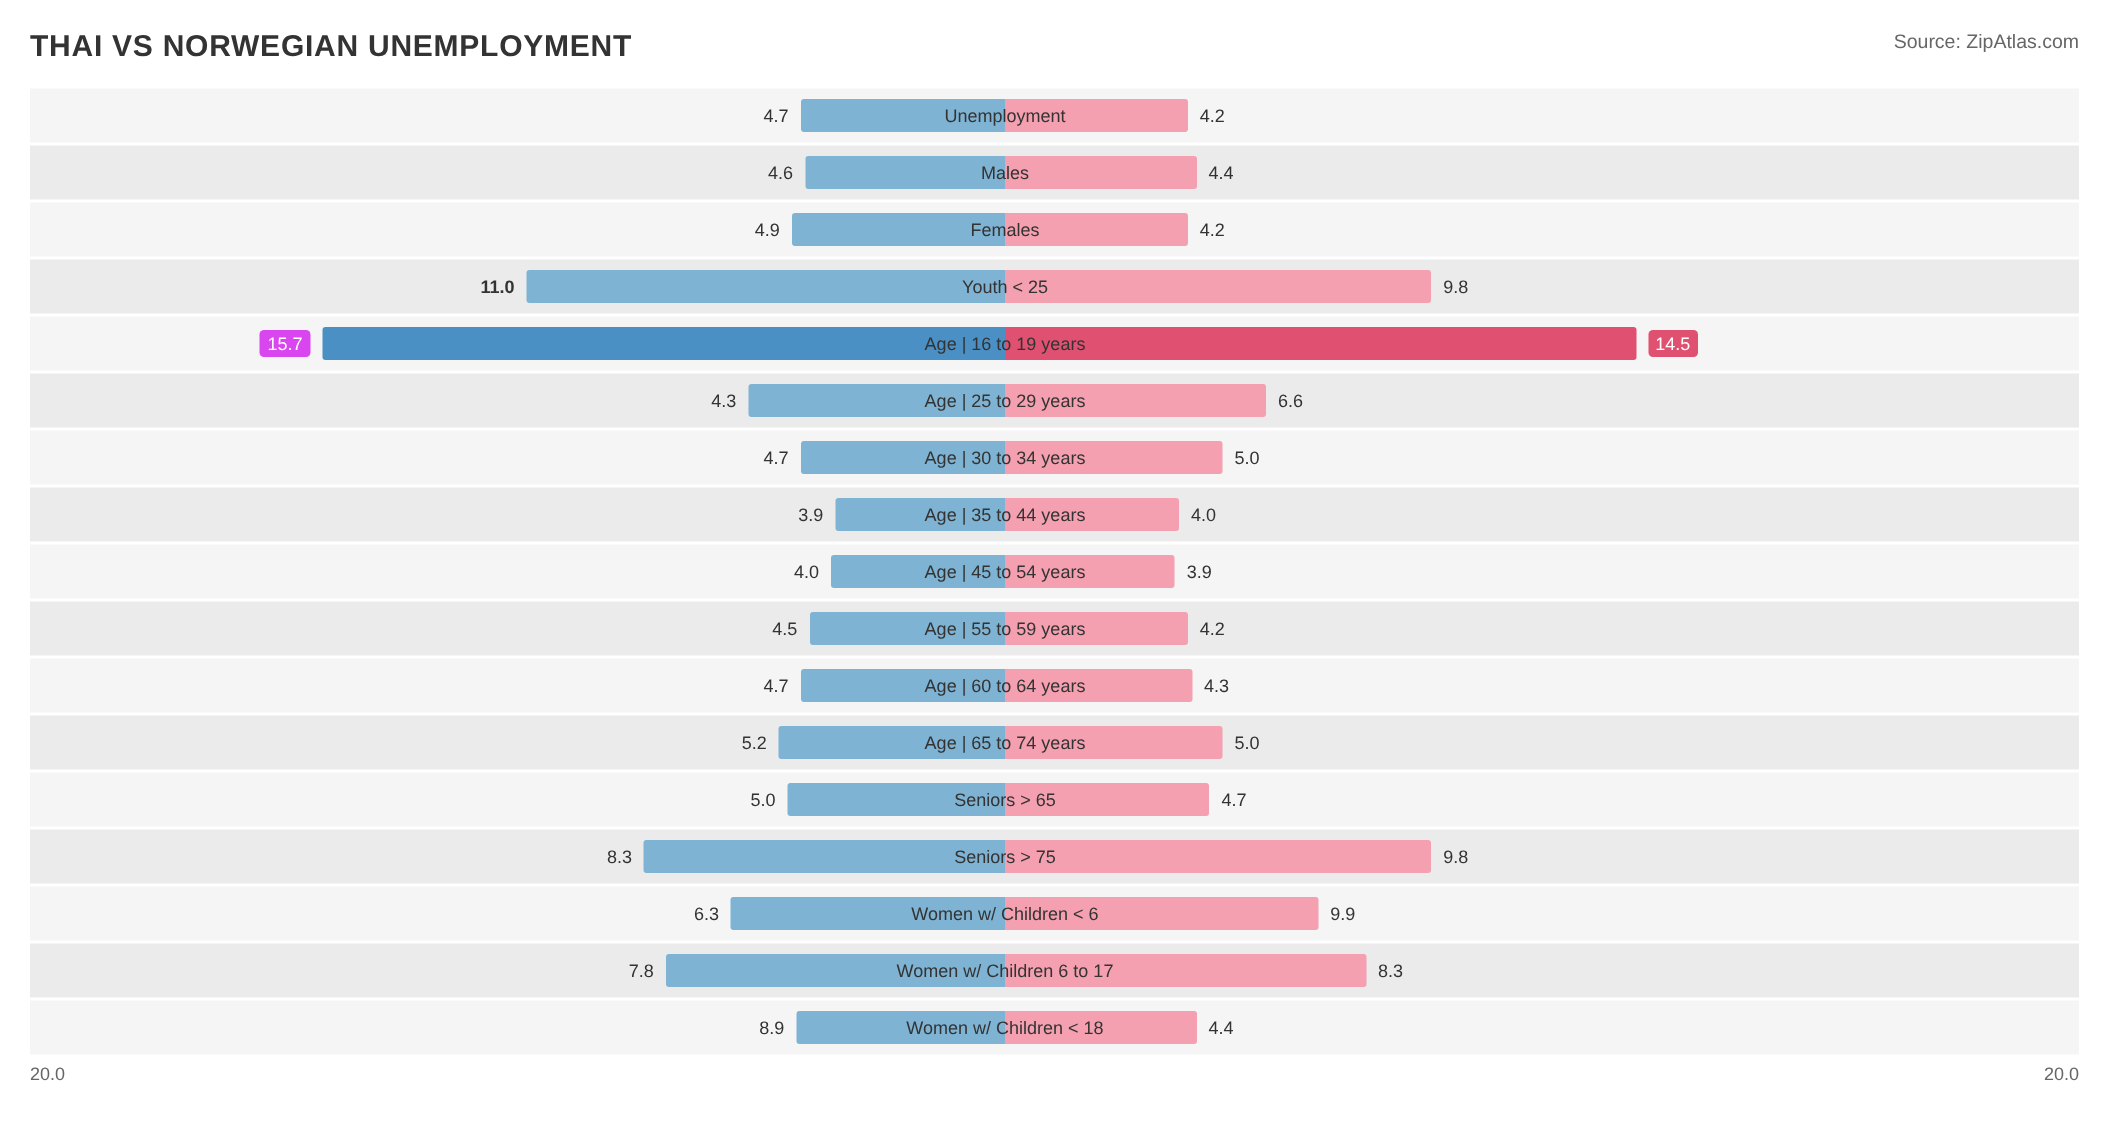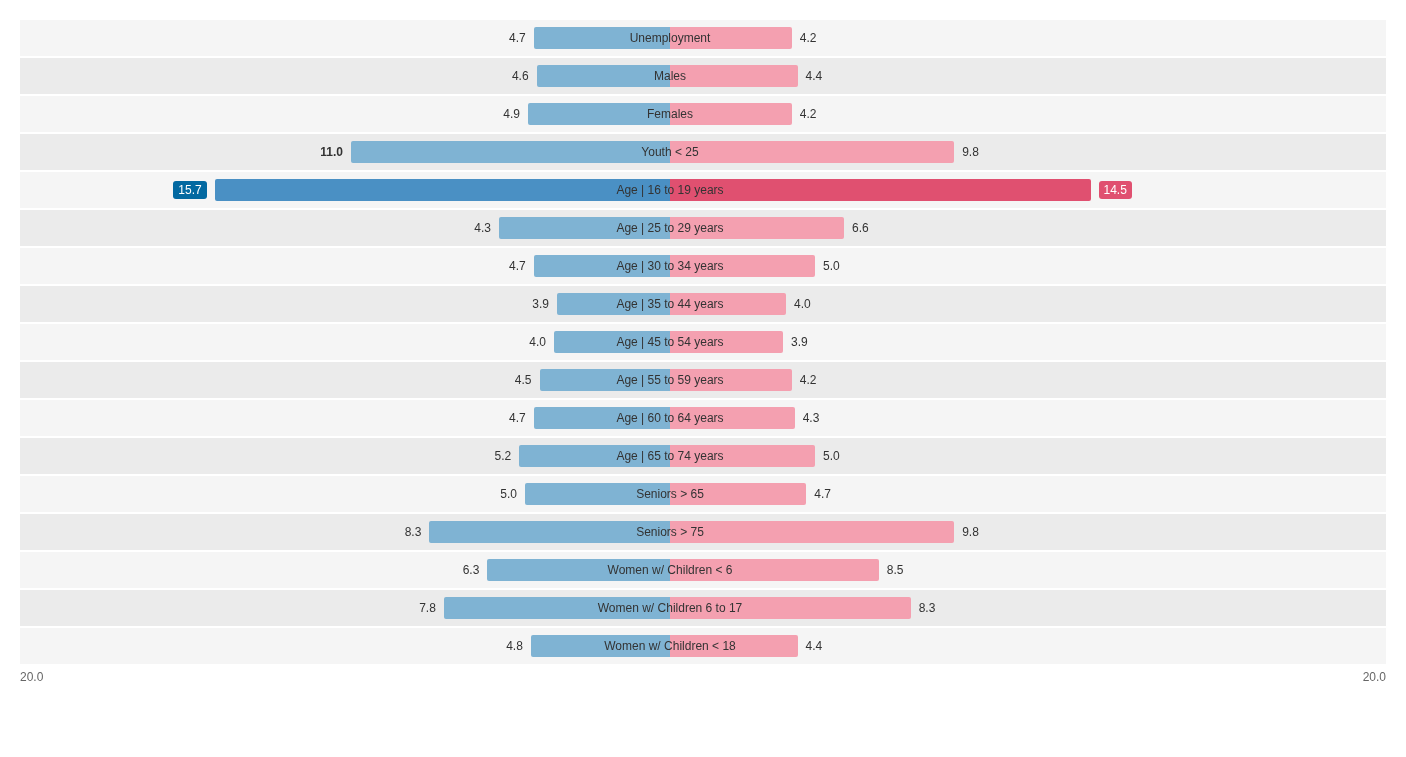--- a/index.html
+++ b/index.html
@@ -98,21 +98,21 @@
     }
     
     .row-highlight .thai-bar {
       background: #4a90c4;
     }
     .row-highlight .norwegian-bar {
       background: #e05070;
     }
     .row-highlight .left-value {
       color: #fff;
-      background: #0369a1;
+      background: #d946ef;
       padding: 2px 5px;
       border-radius: 3px;
       z-index: 20;
     }
     .row-highlight .right-value {
       color: #fff;
       background: #e05070;
       padding: 2px 5px;
       border-radius: 3px;
       z-index: 20;
@@ -122,20 +122,24 @@
       justify-content: space-between;
       padding: 4px 0;
       font-size: 12px;
       color: #666;
     }
   </style>
 </head>
 <body>
 
 <div class="chart-container">
+  <div class="chart-header">
+    <div class="chart-title">THAI VS NORWEGIAN UNEMPLOYMENT</div>
+    <div class="chart-source">Source: ZipAtlas.com</div>
+  </div>
 
   <div class="chart-area" id="chart-area">
 
   <div class="row">
         <div class="bar-wrapper">
           <div class="thai-bar" style="width: 136.3px;"></div>
           <div class="norwegian-bar" style="width: 121.8px;"></div>
           <div class="left-value" style="right: calc(50% + 144.3px);">4.7</div>
           <div class="right-value" style="left: calc(50% + 129.8px);">4.2</div>
           <div class="center-label">Unemployment</div>
@@ -256,38 +260,38 @@
           <div class="left-value" style="right: calc(50% + 248.7px);">8.3</div>
           <div class="right-value" style="left: calc(50% + 292.2px);">9.8</div>
           <div class="center-label">Seniors &gt; 75</div>
         </div>
       </div>
       <div class="row">
         <div class="bar-wrapper">
           <div class="thai-bar" style="width: 182.7px;"></div>
           <div class="norwegian-bar" style="width: 208.8px;"></div>
           <div class="left-value" style="right: calc(50% + 190.7px); text-align: right;">6.3</div>
-          <div class="right-value" style="left: calc(50% + 216.8px);">8.5</div>
+          <div class="right-value" style="left: calc(50% + 216.8px);">9.9</div>
           <div class="center-label">Women w/ Children &lt; 6</div>
         </div>
       </div>
       <div class="row">
         <div class="bar-wrapper">
           <div class="thai-bar" style="width: 226.2px;"></div>
           <div class="norwegian-bar" style="width: 240.7px;"></div>
           <div class="left-value" style="right: calc(50% + 234.2px);">7.8</div>
           <div class="right-value" style="left: calc(50% + 248.7px);">8.3</div>
           <div class="center-label">Women w/ Children 6 to 17</div>
         </div>
       </div>
       <div class="row">
         <div class="bar-wrapper">
           <div class="thai-bar" style="width: 139.2px;"></div>
           <div class="norwegian-bar" style="width: 127.6px;"></div>
-          <div class="left-value" style="right: calc(50% + 147.2px);">4.8</div>
+          <div class="left-value" style="right: calc(50% + 147.2px);">8.9</div>
           <div class="right-value" style="left: calc(50% + 135.6px);">4.4</div>
           <div class="center-label">Women w/ Children &lt; 18</div>
         </div>
       </div>
       <div class="axis-bottom">
         <span>20.0</span>
         <span>20.0</span>
       </div>
     </div>
 

